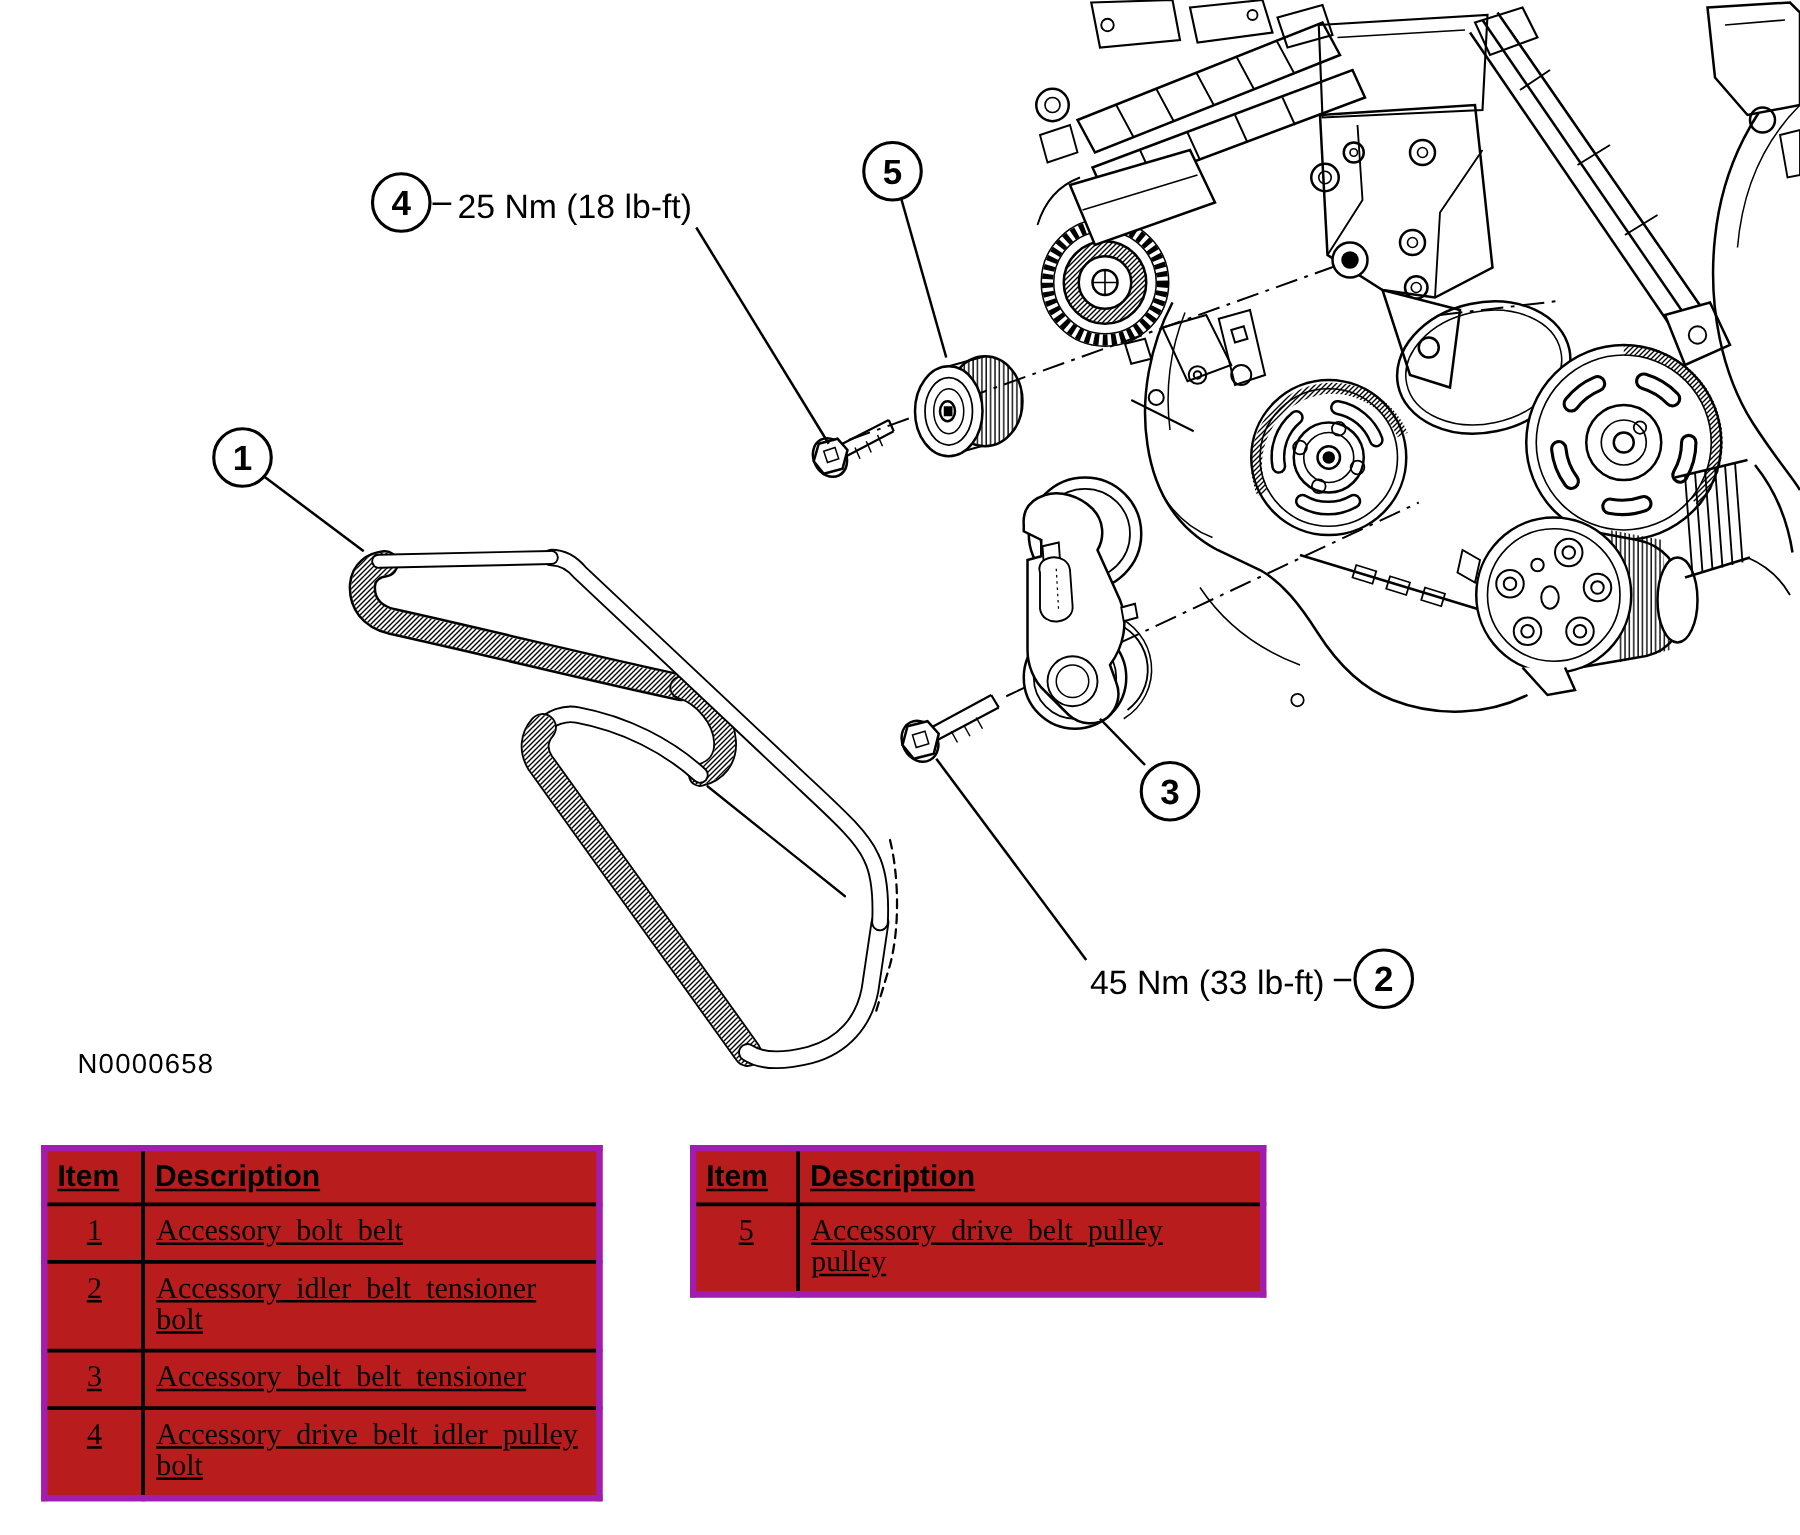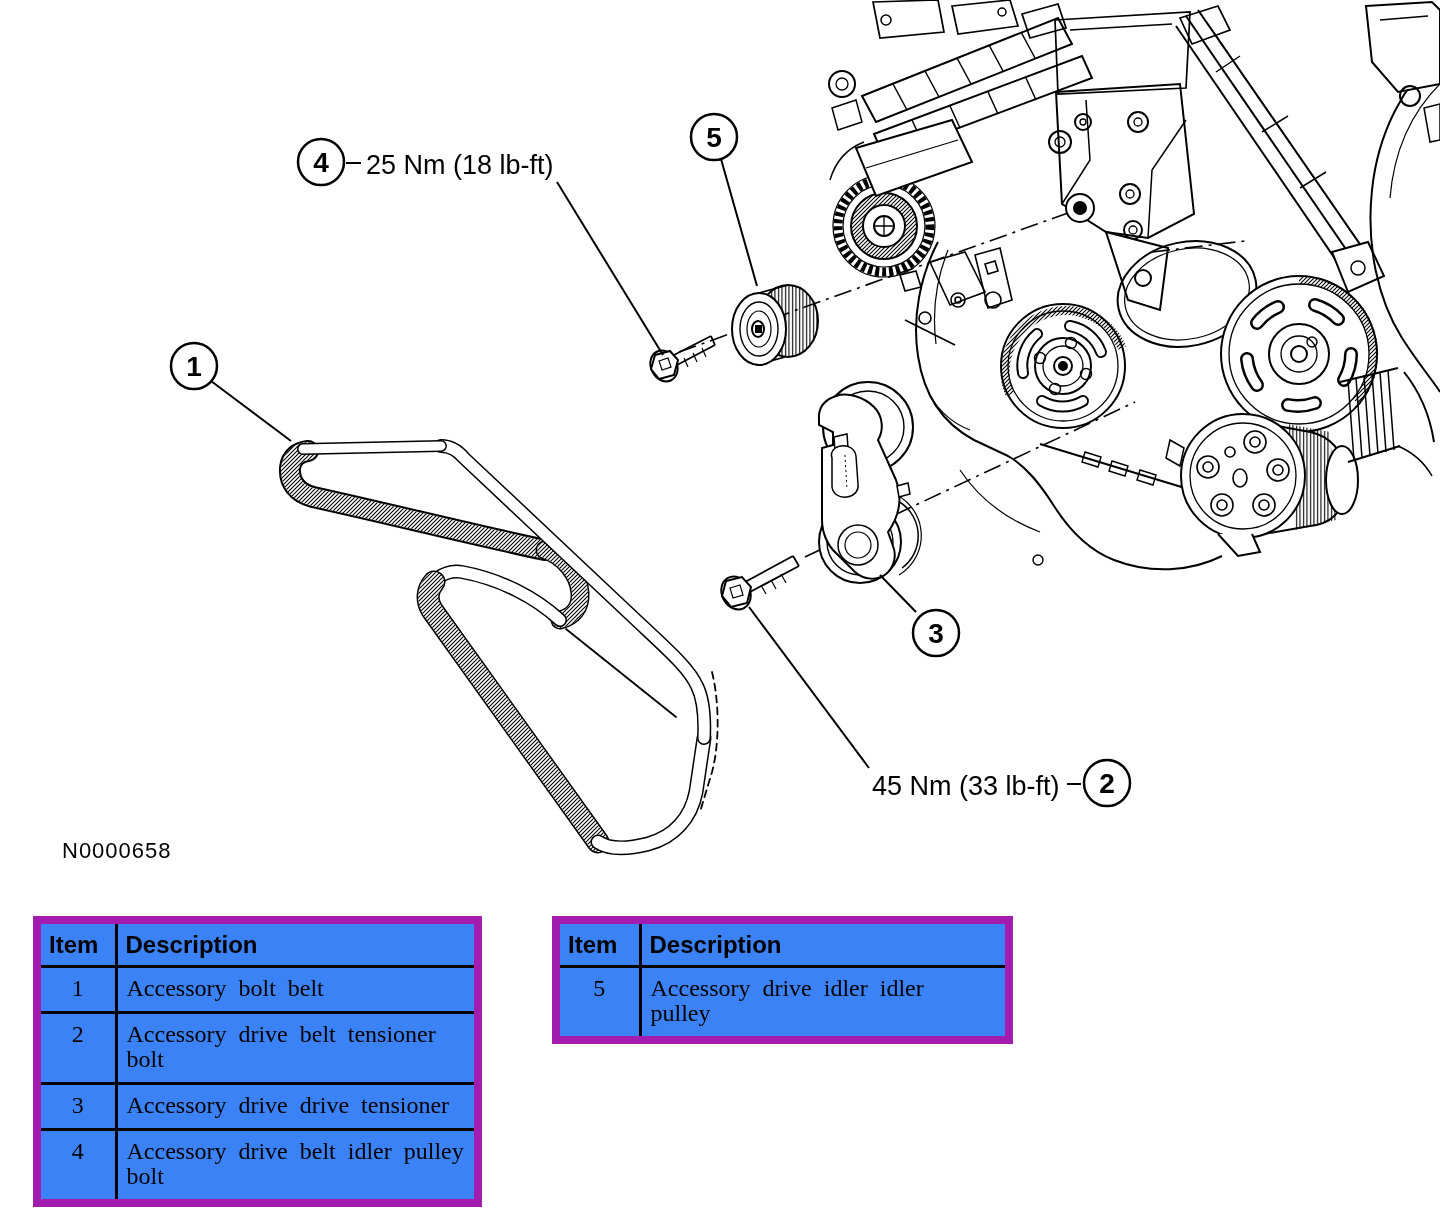--- a/index.html
+++ b/index.html
@@ -4,21 +4,21 @@
 <style>
   html,body{margin:0;padding:0;background:#fff;}
   #page{position:relative;width:1440px;height:1228px;background:#fff;overflow:hidden;
         font-family:"Liberation Sans",sans-serif;}
   svg{position:absolute;left:0;top:0;}
   svg text{user-select:none;}
   .callout-num{font:bold 28px "Liberation Sans",sans-serif;}
   .torque{font:27px "Liberation Sans",sans-serif;fill:#000;}
   .figcode{font:22px "Liberation Sans",sans-serif;fill:#000;letter-spacing:1px;}
   
-  table.parts{position:absolute;border-collapse:collapse;background:#3b82f6;table-layout:fixed;border:8px solid #a21caf;}
+  table.parts{position:absolute;border-collapse:collapse;background:#b91c1c;table-layout:fixed;border:5px solid #a21caf;text-decoration:underline;}
   table.parts th{font:bold 24px "Liberation Sans",sans-serif;text-align:left;padding:7px 8px 6px 8px;border:3px solid #000;}
   table.parts td{font:24px "Liberation Serif","DejaVu Serif",serif;word-spacing:6px;line-height:25px;
                  padding:8px 8px 10px 9px;border:3px solid #000;vertical-align:top;}
   table.parts td.item{text-align:center;padding-left:2px;padding-right:2px;}
   #table-left{left:33px;top:916px;width:449px;}
   #table-left col.c-item{width:79px;}
   #table-right{left:552px;top:916px;width:461px;}
   #table-right col.c-item{width:84px;}
   #table-right td.desc{padding-right:16px;}
 </style>
@@ -334,43 +334,43 @@
         <tr>
       <th>Item</th>
       <th>Description</th>
     </tr>
     <tr>
       <td class="item">1</td>
       <td class="desc">Accessory bolt belt</td>
     </tr>
     <tr>
       <td class="item">2</td>
-      <td class="desc">Accessory drive belt tensioner bolt</td>
+      <td class="desc">Accessory idler belt tensioner bolt</td>
     </tr>
     <tr>
       <td class="item">3</td>
-      <td class="desc">Accessory drive drive tensioner</td>
+      <td class="desc">Accessory belt belt tensioner</td>
     </tr>
     <tr>
       <td class="item">4</td>
       <td class="desc">Accessory drive belt idler pulley bolt</td>
     </tr>
   </tbody>
     </table>
 
   <table class="parts" id="table-right">
     <colgroup>
         <col class="c-item">
         <col>
       </colgroup>
     <tbody>
         <tr>
       <th>Item</th>
       <th>Description</th>
     </tr>
     <tr>
       <td class="item">5</td>
-      <td class="desc">Accessory drive idler idler pulley</td>
+      <td class="desc">Accessory drive belt pulley pulley</td>
     </tr>
   </tbody>
     </table>
 
 </div>
 
 </body></html>

